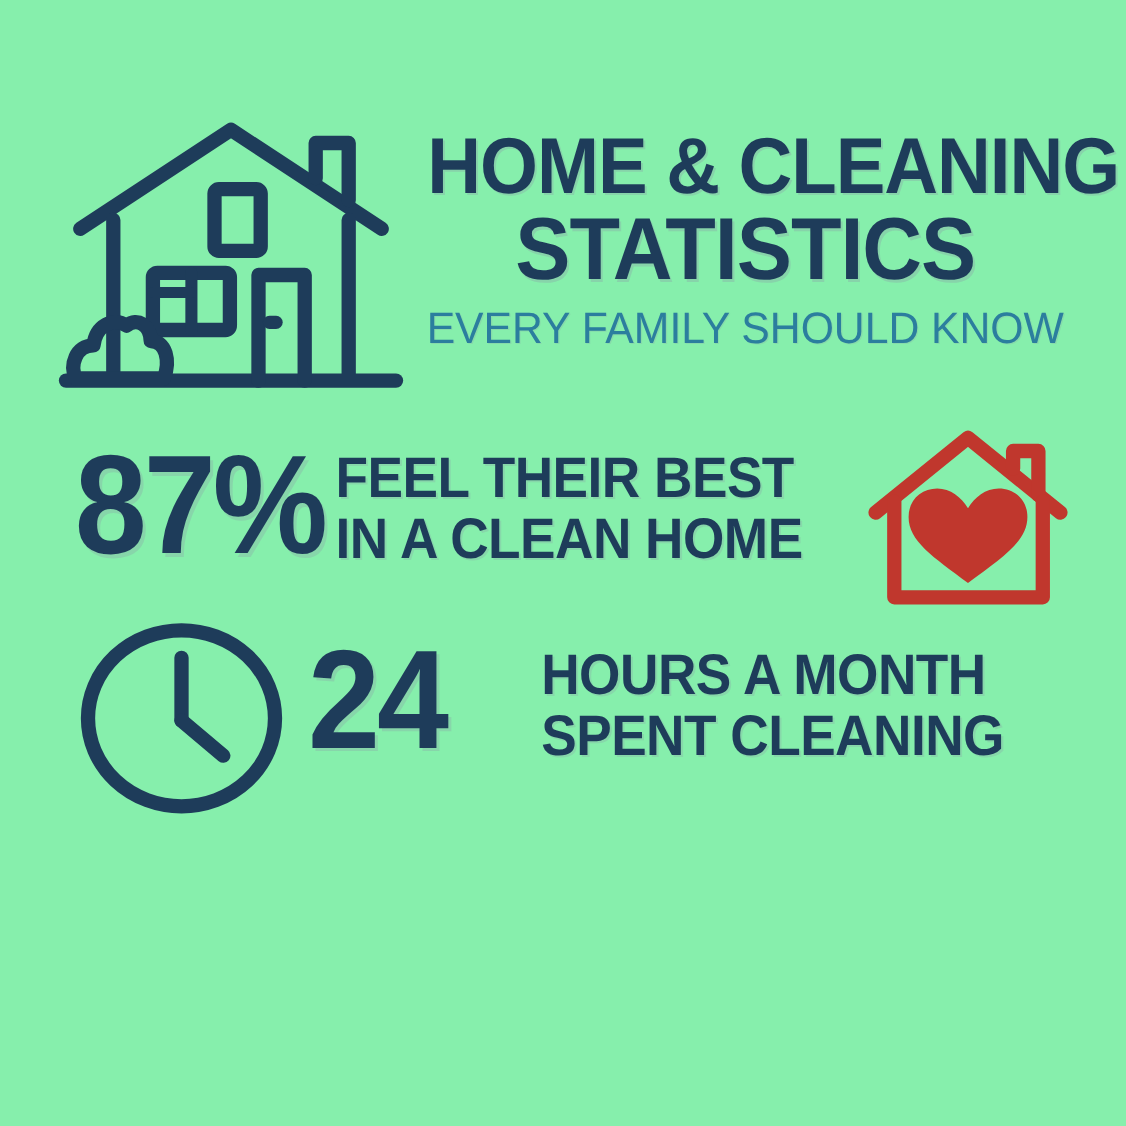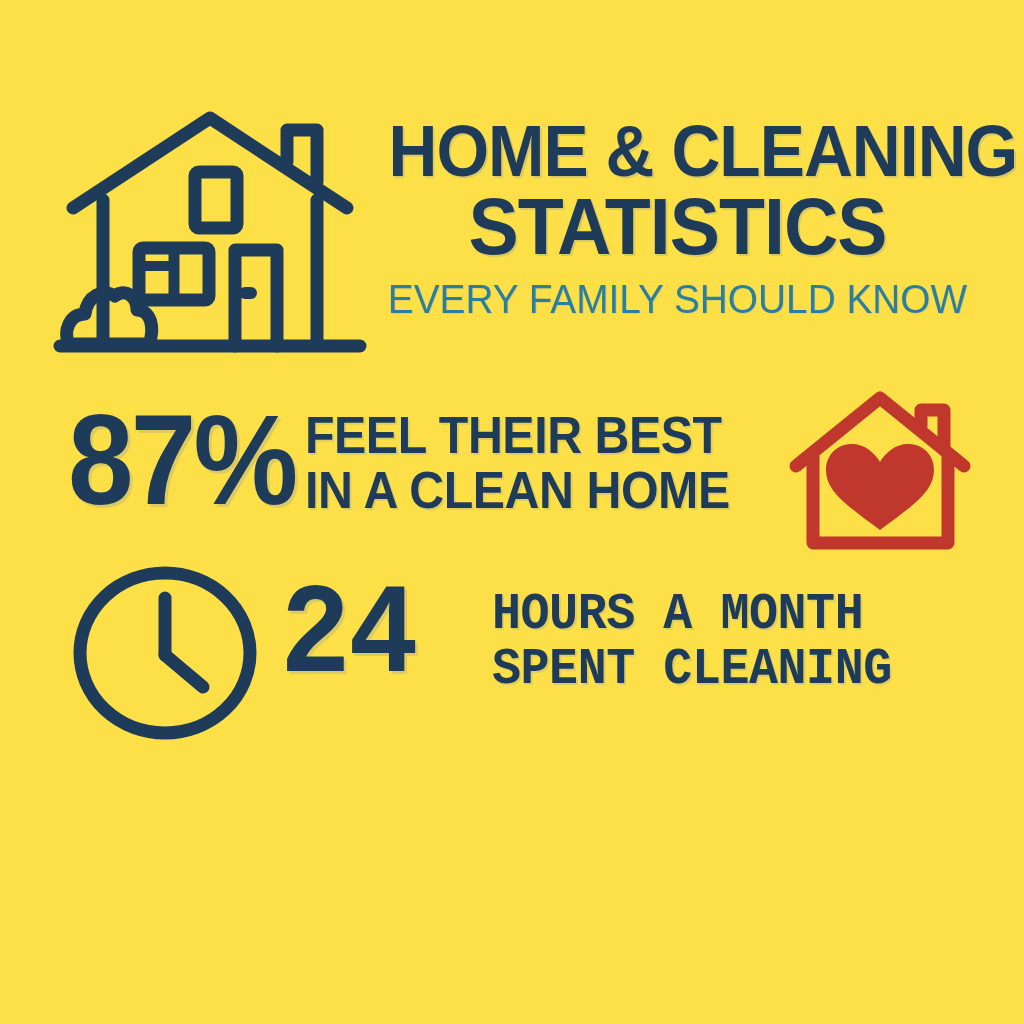--- a/index.html
+++ b/index.html
@@ -4,21 +4,21 @@
 <style>
   html, body {
     margin: 0;
     padding: 0;
     background: #efe6d4;
   }
   #canvas {
     position: relative;
     width: 1024px;
     height: 1024px;
-    background: #fde047;
+    background: #86efac;
     overflow: hidden;
     font-family: "Liberation Sans", sans-serif;
     -webkit-font-smoothing: antialiased;
   }
 
   
   #header-house-icon {
     position: absolute;
     left: 55px;
     top: 100px;
@@ -59,21 +59,21 @@
 
   
   .stat-row {
     position: absolute;
     left: 0;
     width: 1024px;
     display: flex;
     align-items: center;
   }
   #stat-row-1 { top: 390px; height: 180px; }
-  #stat-row-2 { top: 565px; height: 185px; font-family: Liberation Mono, monospace; }
+  #stat-row-2 { top: 565px; height: 185px; }
   #stat-row-3 { top: 755px; height: 185px; }
 
   .stat-figure {
     color: #1E3C5A;
     font-weight: bold;
     font-size: 128px;
     line-height: 1;
     letter-spacing: -3px;
     white-space: nowrap;
     transform: scaleX(0.92);

